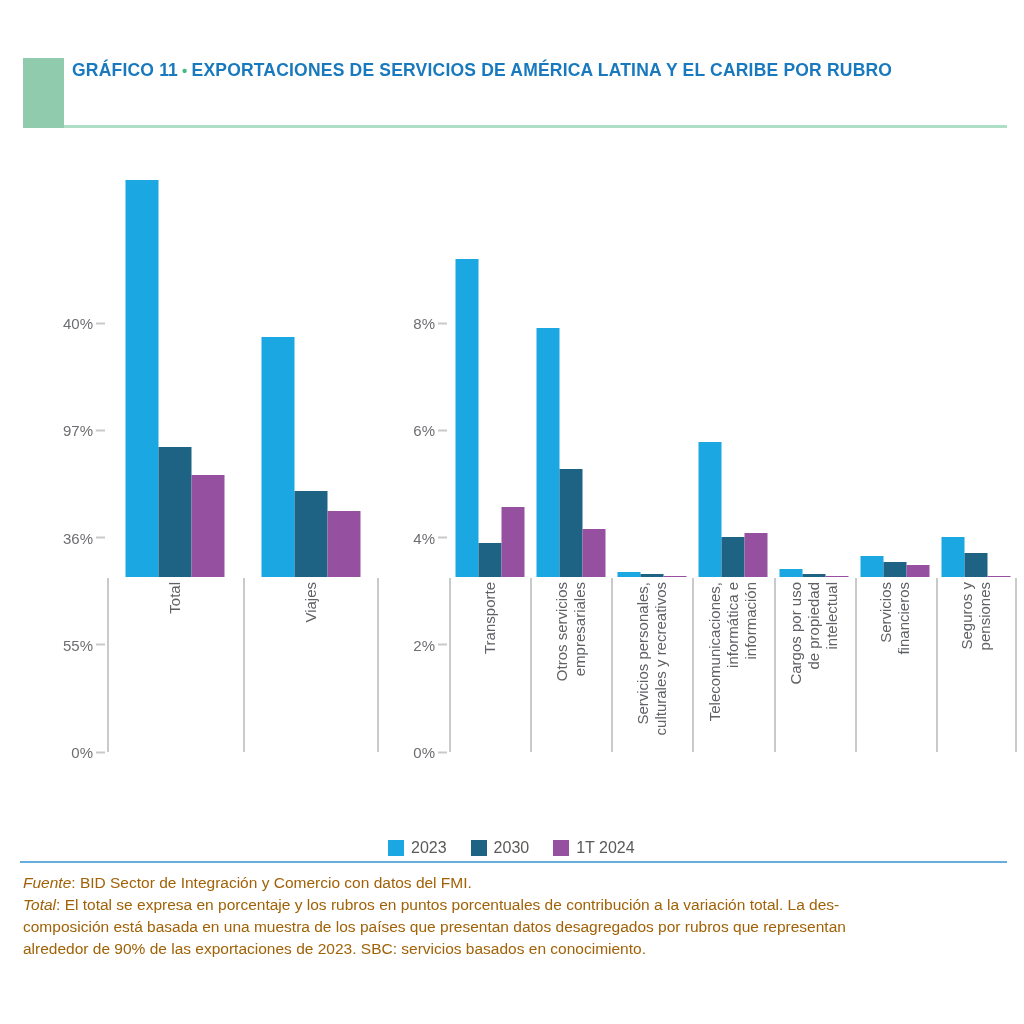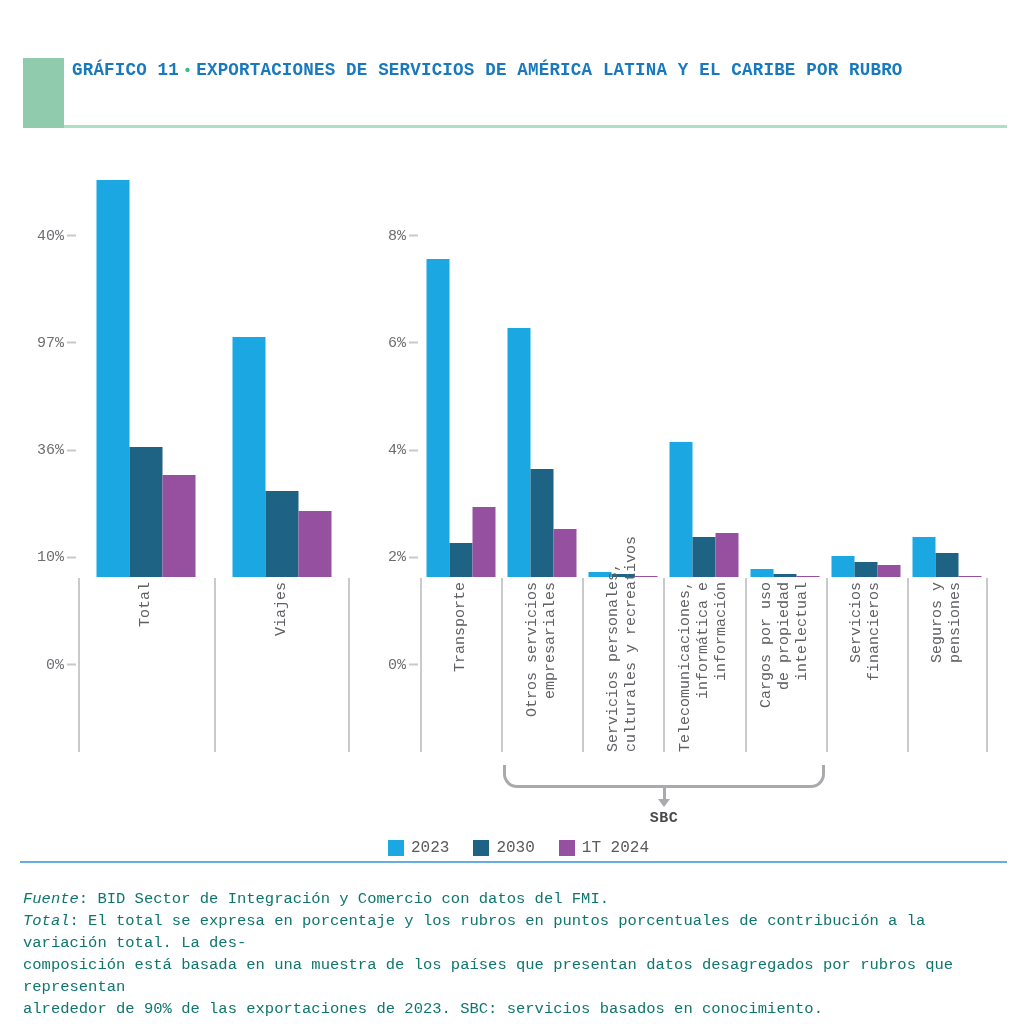--- a/index.html
+++ b/index.html
@@ -1,28 +1,28 @@
 <!DOCTYPE html>
 <html><head>
 <meta charset="utf-8">
 <style>
   html,body{margin:0;padding:0;background:#fff;}
   .page{position:relative;width:1024px;height:1024px;background:#ffffff;overflow:hidden;
-        font-family:Liberation Mono, monospace;}
+        font-family:Liberation Sans, sans-serif;}
 
   
   .accent-square{position:absolute;left:23px;top:58px;width:41px;height:70px;background:#8FCBAC;}
   .header-rule{position:absolute;left:64px;top:125px;width:943px;height:3px;background:#AFDEC6;}
   .title{position:absolute;left:72px;top:60px;margin:0;font-size:17.5px;font-weight:bold;
          letter-spacing:.2px;color:#1879BE;white-space:nowrap;}
   .title .bullet{color:#3DBB85;padding:0 4px;font-size:15px;}
   .subtitle{position:absolute;left:72px;top:88px;margin:0;font-size:17px;color:#3AA3DE;white-space:nowrap;}
 
   
-  .chart-panel{position:absolute;top:148px;display:flex;align-items:center;}
+  .chart-panel{position:absolute;top:148px;display:flex;align-items:flex-end;margin-left:29px;}
   .chart-left{left:26px;}
   .chart-right{left:382px;}
   .yaxis{position:relative;height:429px;}
   .y-tick{position:absolute;right:2px;transform:translateY(-50%);display:flex;align-items:center;
           gap:3px;font-size:15px;color:#6D6E71;white-space:nowrap;}
   .tick-dash{display:inline-block;width:9px;height:2px;background:#C8C9CB;}
   .plot{position:relative;height:604px;display:flex;}
   .cell{position:relative;height:100%;flex:0 0 auto;}
   .divider{position:absolute;top:430px;height:174px;width:2px;background:#C9CACC;left:0;}
   .divider.right-edge{left:auto;right:0;}
@@ -41,21 +41,21 @@
                  border-right:6px solid transparent;border-top:8px solid #A8AAAD;}
   .sbc-label{margin-top:3px;font-size:15px;font-weight:bold;color:#4A4A4C;letter-spacing:.5px;}
 
   
   .legend{position:absolute;left:388px;top:839px;display:flex;align-items:center;gap:24px;}
   .legend-item{display:flex;align-items:center;gap:7px;font-size:16px;color:#5C5A58;}
   .legend-swatch{width:16px;height:16px;}
 
   
   .footer-rule{position:absolute;left:20px;top:861px;width:987px;height:2px;background:#67AEDC;}
-  .footnotes{position:absolute;left:23px;top:872px;width:965px;color:#0f766e;margin-top:16px;}
+  .footnotes{position:absolute;left:23px;top:872px;width:965px;color:#a16207;}
   .footnotes p{margin:0;font-size:15.5px;line-height:22px;}
   .fn-lead{font-style:italic;}
   .fn-text{white-space:pre-line;}
 </style>
 </head>
 <body>
 
 <div class="page">
 
   <div class="accent-square"></div>
@@ -71,21 +71,21 @@
         </div>
         <div class="y-tick" style="top: 107.25px;">
           <span>97%</span>
           <span class="tick-dash"></span>
         </div>
         <div class="y-tick" style="top: 214.5px;">
           <span>36%</span>
           <span class="tick-dash"></span>
         </div>
         <div class="y-tick" style="top: 321.75px;">
-          <span>10%</span>
+          <span>55%</span>
           <span class="tick-dash"></span>
         </div>
         <div class="y-tick" style="top: 429px;">
           <span>0%</span>
           <span class="tick-dash"></span>
         </div>
       </div>
       <div class="plot" style="width: 272px;">
         <div class="cell" style="width: 136px;">
           <div class="divider"></div>
@@ -200,26 +200,20 @@
             <div class="bar" style="width: 23px; height: 24.1px; background: rgb(31, 99, 132);"></div>
             <div class="bar" style="width: 23px; height: 1.5px; background: rgb(149, 81, 160);"></div>
           </div>
           <div class="cat-label" style="width: 170px; margin-left: -18px;">Seguros y
 pensiones</div>
         </div>
         <div class="divider right-edge"></div>
       </div>
     </div>
 
-  <div class="sbc">
-    <div class="sbc-brace"></div>
-    <div class="sbc-stem"></div>
-    <div class="sbc-arrowhead"></div>
-    <div class="sbc-label">SBC</div>
-  </div>
 
   <div class="legend">
       <div class="legend-item">
         <div class="legend-swatch" style="background: rgb(27, 167, 226);"></div>
         <span>2023</span>
       </div>
       <div class="legend-item">
         <div class="legend-swatch" style="background: rgb(31, 99, 132);"></div>
         <span>2030</span>
       </div>

